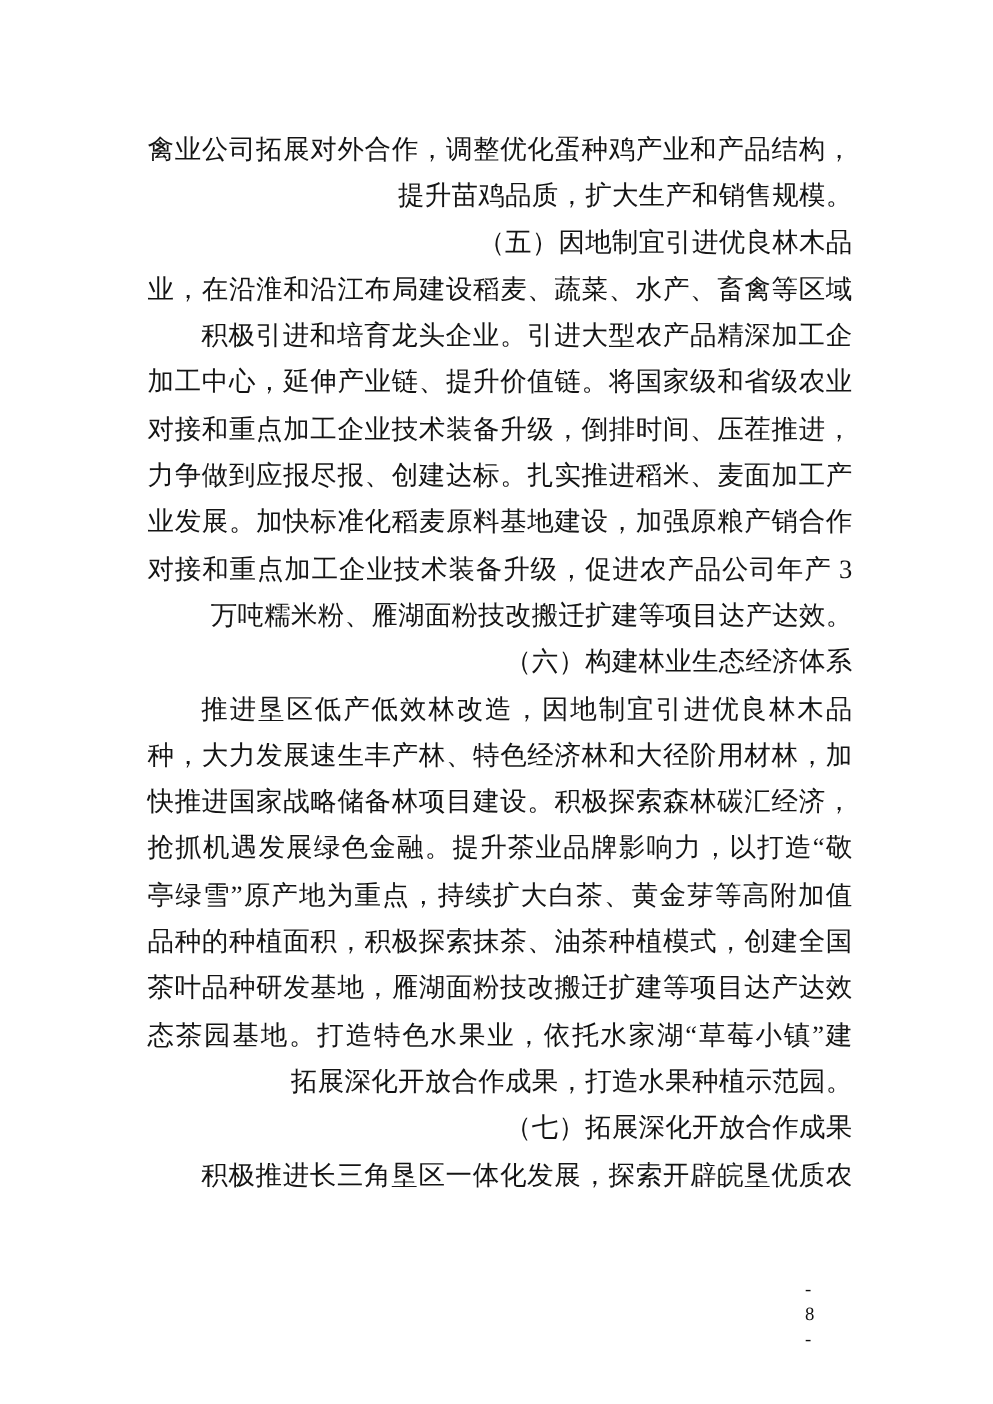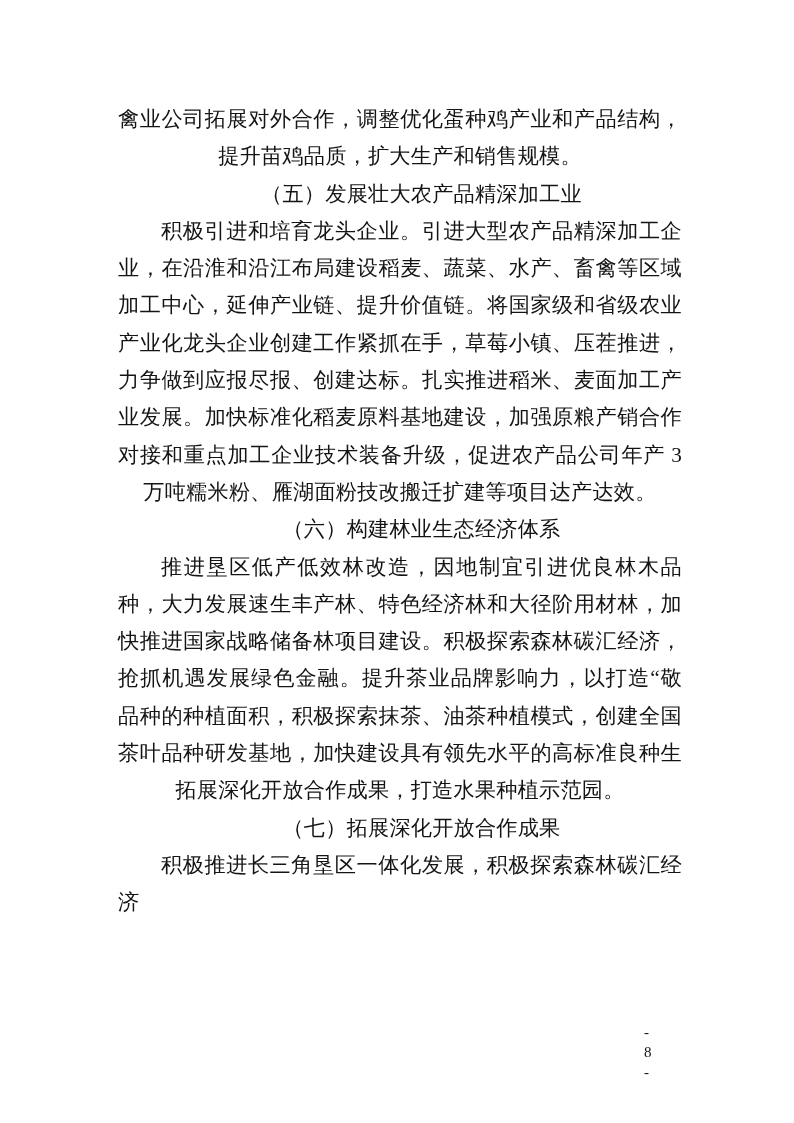--- a/index.html
+++ b/index.html
@@ -26,21 +26,21 @@
     position: absolute;
     left: 118px;
     top: 101px;
     width: 564px;
   }
   .line {
     font-size: 21.2px;
     line-height: 37.3px;
     height: 37.3px;
     white-space: nowrap;
-    text-align: center;
+    text-align: right;
     letter-spacing: 0.2px;
   }
   
   .just {
     white-space: normal;
     text-align: justify;
     text-align-last: justify;
   }
   
   .indent {
@@ -60,36 +60,38 @@
   }
 </style>
 </head>
 <body>
 
 <div class="page">
 
   <div class="textblock">
     <div class="line just">禽业公司拓展对外合作，调整优化蛋种鸡产业和产品结构，</div>
     <div class="line">提升苗鸡品质，扩大生产和销售规模。</div>
-    <div class="line head indent">（五）发展壮大农产品精深加工业</div>
+    <div class="line head indent">（五）因地制宜引进优良林木品</div>
+    <div class="line just">业，在沿淮和沿江布局建设稻麦、蔬菜、水产、畜禽等区域</div>
     <div class="line just indent">积极引进和培育龙头企业。引进大型农产品精深加工企</div>
-    <div class="line just">业，在沿淮和沿江布局建设稻麦、蔬菜、水产、畜禽等区域</div>
     <div class="line just">加工中心，延伸产业链、提升价值链。将国家级和省级农业</div>
-    <div class="line just">产业化龙头企业创建工作紧抓在手，草莓小镇、压茬推进，</div>
+    <div class="line just">对接和重点加工企业技术装备升级，倒排时间、压茬推进，</div>
     <div class="line just">力争做到应报尽报、创建达标。扎实推进稻米、麦面加工产</div>
     <div class="line just">业发展。加快标准化稻麦原料基地建设，加强原粮产销合作</div>
     <div class="line just">对接和重点加工企业技术装备升级，促进农产品公司年产 3</div>
     <div class="line">万吨糯米粉、雁湖面粉技改搬迁扩建等项目达产达效。</div>
     <div class="line head indent">（六）构建林业生态经济体系</div>
     <div class="line just indent">推进垦区低产低效林改造，因地制宜引进优良林木品</div>
     <div class="line just">种，大力发展速生丰产林、特色经济林和大径阶用材林，加</div>
     <div class="line just">快推进国家战略储备林项目建设。积极探索森林碳汇经济，</div>
     <div class="line just">抢抓机遇发展绿色金融。提升茶业品牌影响力，以打造“敬</div>
+    <div class="line just">亭绿雪”原产地为重点，持续扩大白茶、黄金芽等高附加值</div>
     <div class="line just">品种的种植面积，积极探索抹茶、油茶种植模式，创建全国</div>
-    <div class="line just">茶叶品种研发基地，加快建设具有领先水平的高标准良种生</div>
+    <div class="line just">茶叶品种研发基地，雁湖面粉技改搬迁扩建等项目达产达效</div>
+    <div class="line just">态茶园基地。打造特色水果业，依托水家湖“草莓小镇”建</div>
     <div class="line">拓展深化开放合作成果，打造水果种植示范园。</div>
     <div class="line head indent">（七）拓展深化开放合作成果</div>
-    <div class="line just indent">积极推进长三角垦区一体化发展，积极探索森林碳汇经济</div>
+    <div class="line just indent">积极推进长三角垦区一体化发展，探索开辟皖垦优质农</div>
   </div>
 
   <div class="footer">- 8 -</div>
 
 </div>
 
 </body></html>

